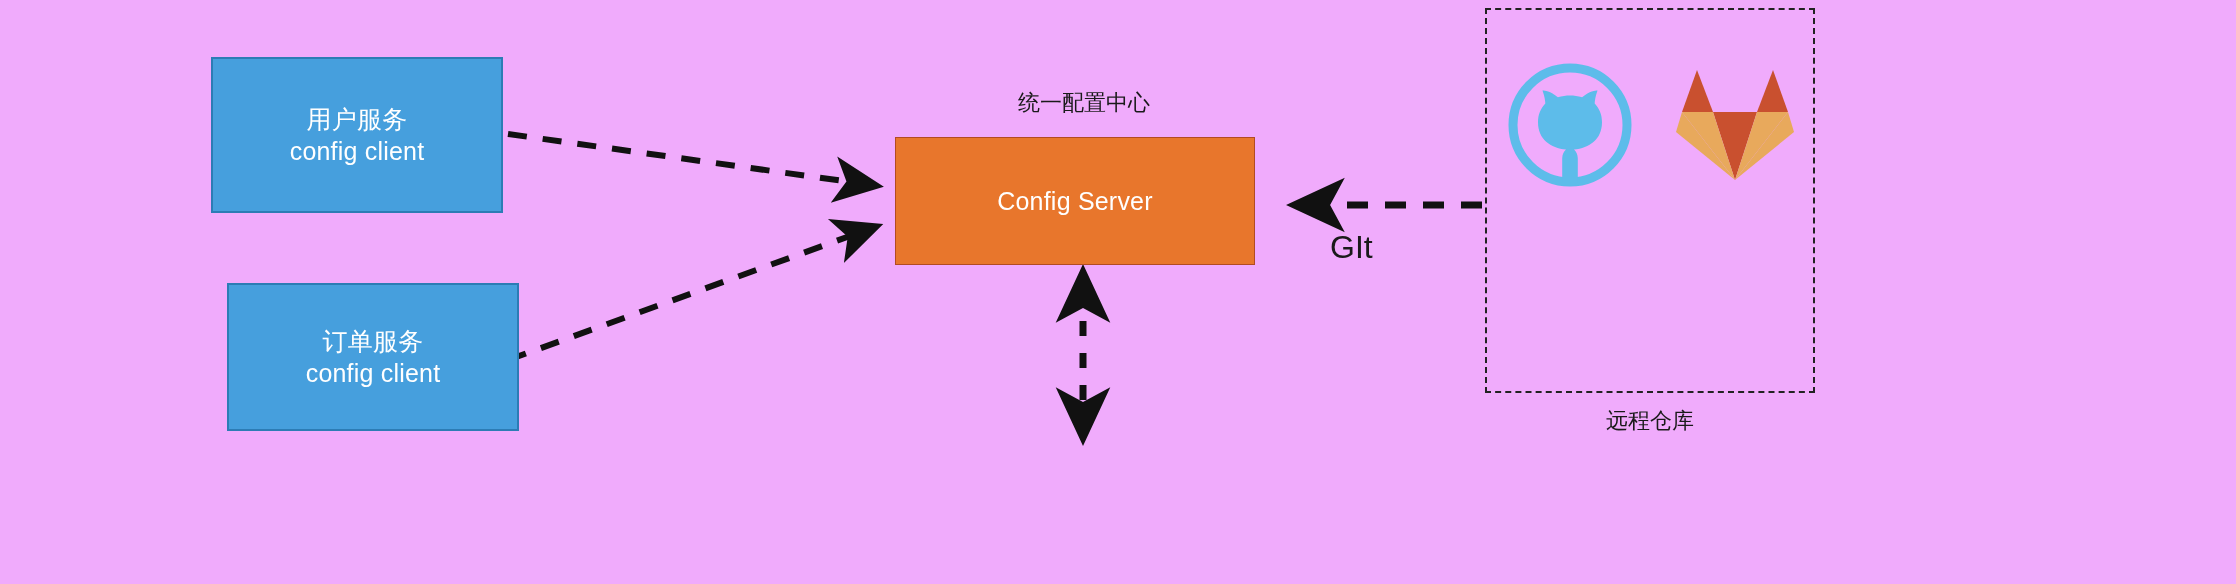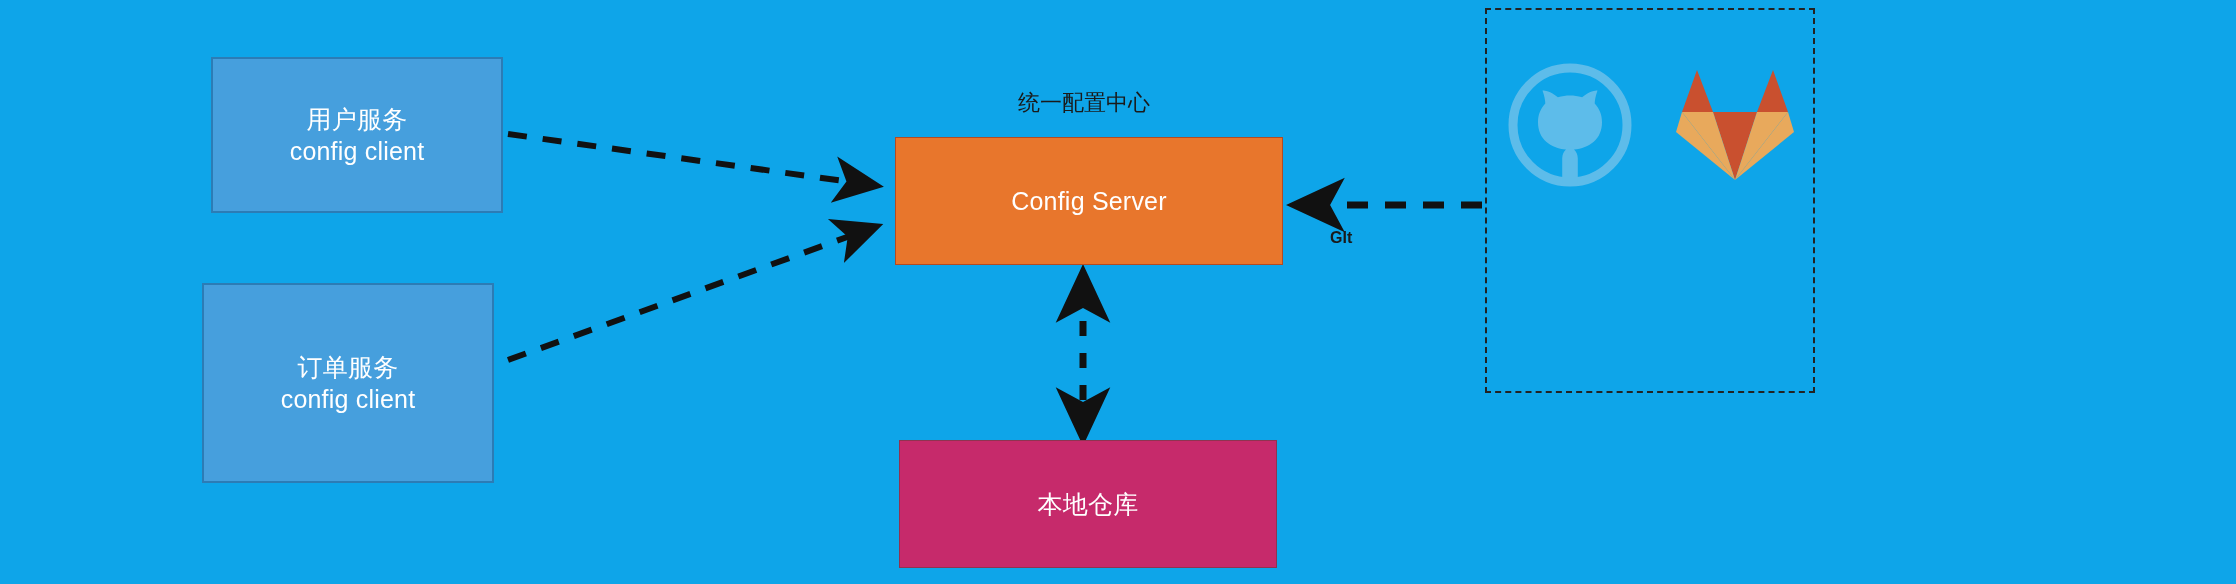--- a/index.html
+++ b/index.html
@@ -7,21 +7,21 @@
     padding: 0;
     background: #ffffff;
   }
   body {
     font-family: "Liberation Sans", "DejaVu Sans", sans-serif;
   }
   #canvas {
     position: relative;
     width: 2236px;
     height: 584px;
-    background: #0ea5e9;
+    background: #f0abfc;
     overflow: hidden;
   }
 
   
   .node {
     position: absolute;
     box-sizing: border-box;
     display: flex;
     flex-direction: column;
     align-items: center;
@@ -55,22 +55,21 @@
   
   .caption {
     position: absolute;
     color: #1a1a1a;
     font-size: 22px;
     white-space: nowrap;
     text-align: center;
     line-height: 1.2;
   }
   .caption-small {
-    font-size: 16px;
-    font-weight: bold;
+    font-size: 32px;
   }
 
   
   .dashed-box {
     position: absolute;
     box-sizing: border-box;
     border: 2px dashed #222222;
     background: transparent;
   }
 
@@ -126,34 +125,31 @@
     <g>
       <path d="M1083,432 L1083,278" fill="none" stroke="#111111" stroke-width="7" stroke-dasharray="15,17" marker-end="url(#ah)" marker-start="url(#ah-start)"></path>
     </g>
   </svg>
 
   <div class="node node-blue" style="left:211px; top:57px; width:292px; height:156px;">
     <span class="line">用户服务</span>
     <span class="line">config client</span>
   </div>
 
-  <div class="node node-blue" style="left:202px; top:283px; width:292px; height:200px;">
+  <div class="node node-blue" style="left:227px; top:283px; width:292px; height:148px;">
     <span class="line">订单服务</span>
     <span class="line">config client</span>
   </div>
 
   <div class="caption" style="left:895px; top:90px; width:378px;">统一配置中心</div>
 
-  <div class="node node-orange" style="left:895px; top:137px; width:388px; height:128px;">
+  <div class="node node-orange" style="left:895px; top:137px; width:360px; height:128px;">
     <span class="line">Config Server</span>
   </div>
 
-  <div class="node node-magenta" style="left:899px; top:440px; width:378px; height:128px;">
-    <span class="line">本地仓库</span>
-  </div>
 
   <div class="caption caption-small" style="left:1330px; top:228px; width:120px; text-align:left;">GIt</div>
 
   <div class="dashed-box" style="left:1485px; top:8px; width:330px; height:385px;"></div>
 
   <div class="logo-tile" style="left:1505px; top:60px; width:130px; height:130px;">
     <svg viewBox="0 0 128 128" width="128" height="128" aria-hidden="true">
       <circle cx="64" cy="64" r="57" fill="none" stroke="#5dbcea" stroke-width="9"></circle>
       <path fill="#5dbcea" d="M36.5,29.5 C38.5,35 39.2,39.5 39.3,42.6
                               C34.6,47.6 32,53.8 32,61.2
@@ -177,14 +173,15 @@
       <path fill="#e8a95c" d="M60,112 L38,44 L7,44 Z"></path>
       <path fill="#e8a95c" d="M60,112 L82,44 L113,44 Z"></path>
       <path fill="#c9502f" d="M7,44 L22,2 L38,44 Z"></path>
       <path fill="#c9502f" d="M113,44 L98,2 L82,44 Z"></path>
       <path fill="#e8a95c" d="M60,112 L7,44 L1,64 Z"></path>
       <path fill="#e8a95c" d="M60,112 L113,44 L119,64 Z"></path>
     </svg>
   </div>
 
 
+  <div class="caption" style="left:1485px; top:408px; width:330px;">远程仓库</div>
 
 </div>
 
 </body></html>

